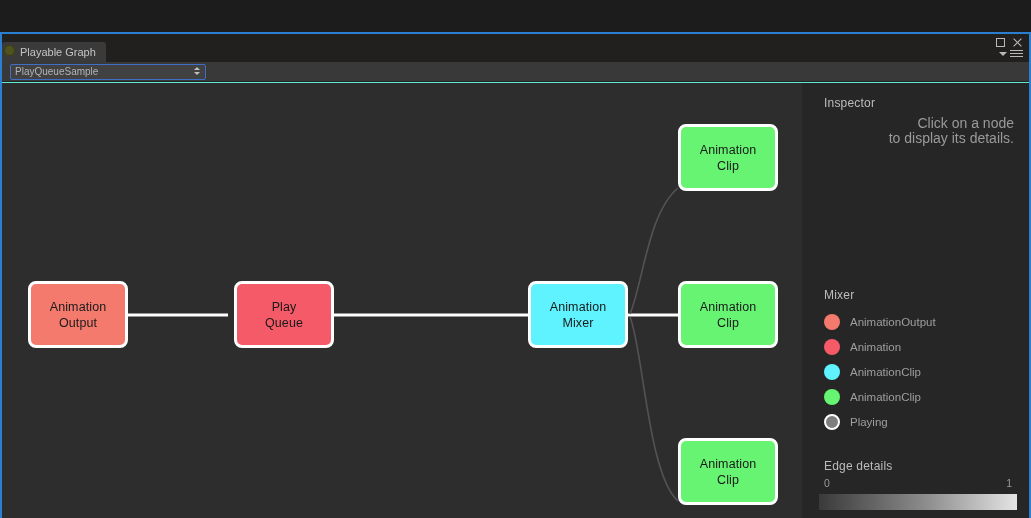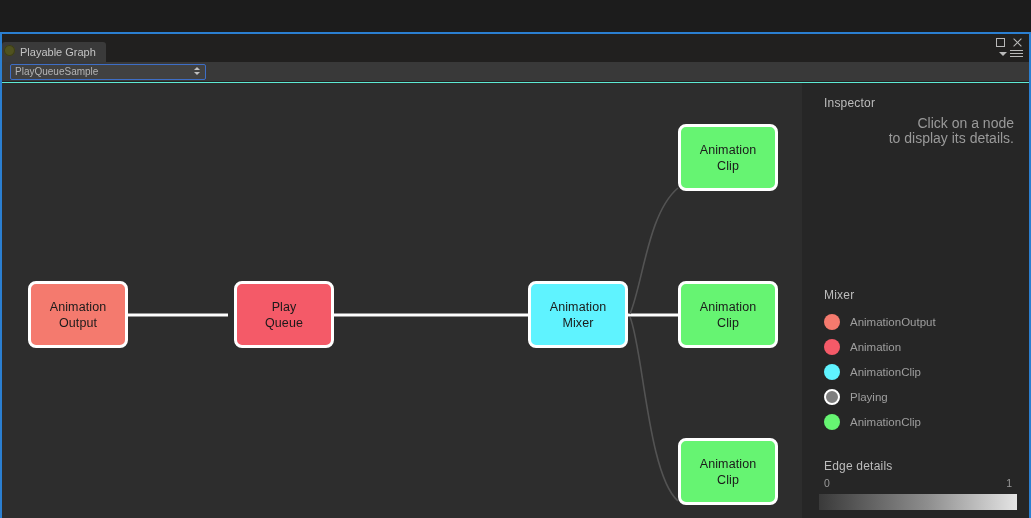--- a/index.html
+++ b/index.html
@@ -322,26 +322,26 @@
         </div>
         <div class="legend-item">
           <span class="legend-dot" style="background: rgb(244, 90, 104);"></span>
           <span class="legend-label">Animation</span>
         </div>
         <div class="legend-item">
           <span class="legend-dot" style="background: rgb(95, 243, 255);"></span>
           <span class="legend-label">AnimationClip</span>
         </div>
         <div class="legend-item">
+          <span class="legend-dot" style="background: rgb(102, 244, 114);"></span>
+          <span class="legend-label">AnimationClip</span>
+        </div>
+        <div class="legend-item">
           <span class="legend-dot" style="background: rgb(126, 126, 126); border: 2px solid rgb(255, 255, 255);"></span>
           <span class="legend-label">Playing</span>
-        </div>
-        <div class="legend-item">
-          <span class="legend-dot" style="background: rgb(102, 244, 114);"></span>
-          <span class="legend-label">AnimationClip</span>
         </div>
       </div>
 
     <div class="panel-title weight-title">Edge details</div>
     <div class="weight-scale">
       <span>0</span>
       <span>1</span>
     </div>
     <div class="weight-bar"></div>
   </div>

